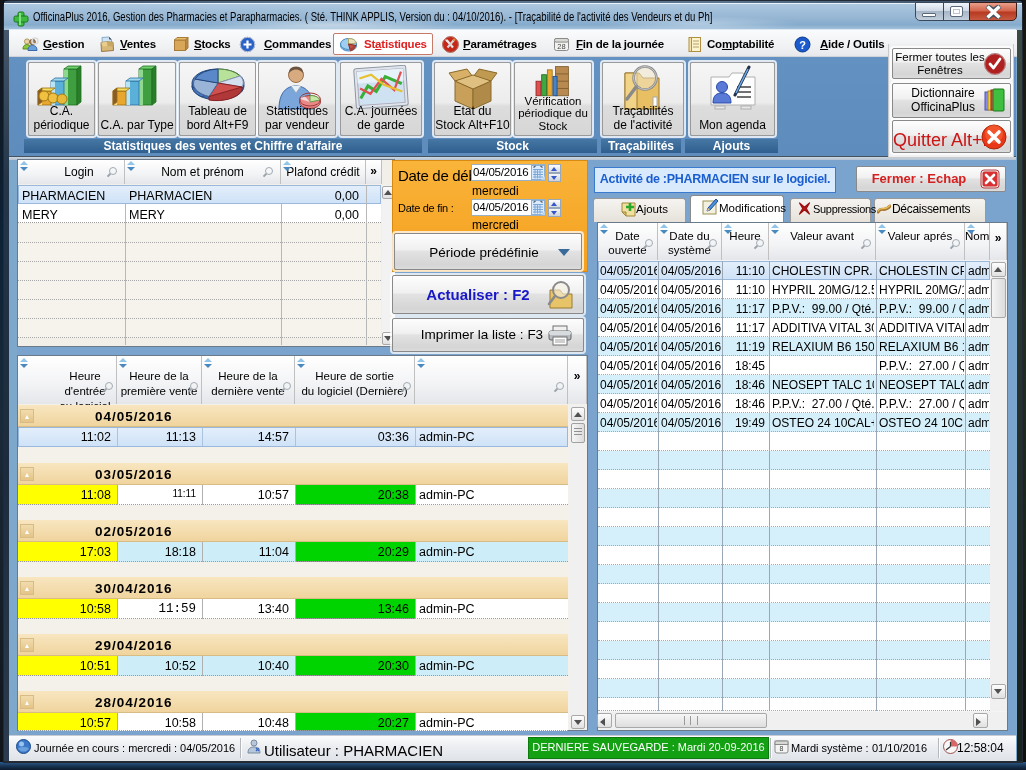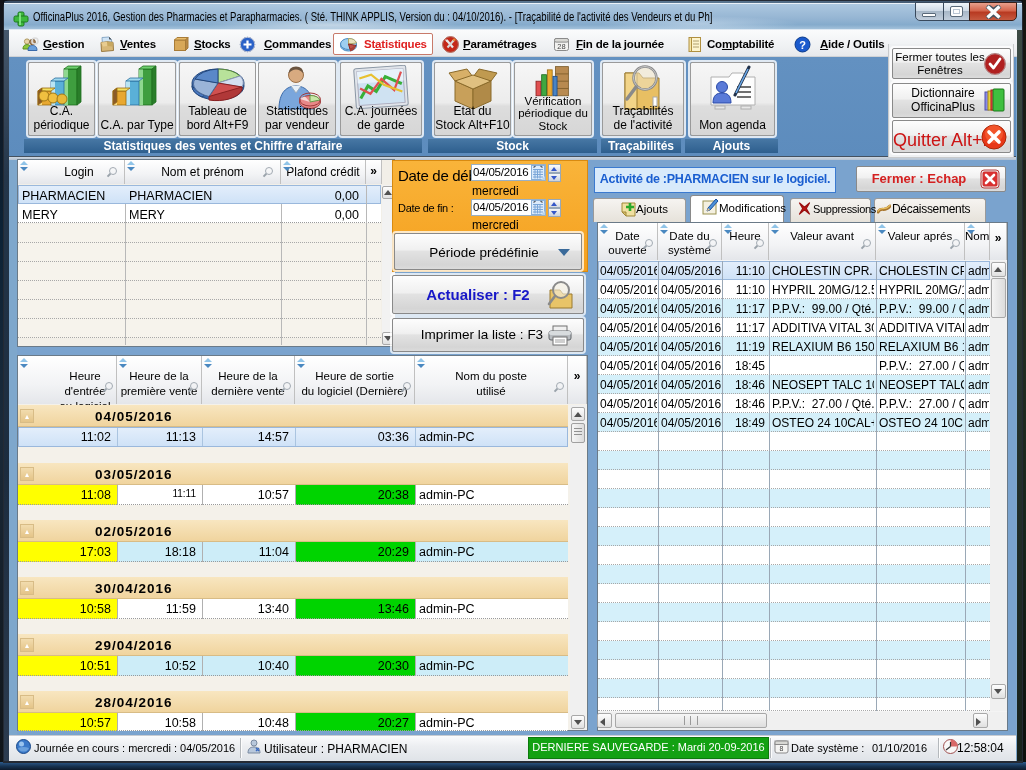--- a/index.html
+++ b/index.html
@@ -488,21 +488,21 @@
 <div class="abs rowline" style="left:598px;top:394px;width:392px;height:19px;background:#fff;"></div>
 <div class="abs" style="left:600px;top:397px;width:57px;font-size:12px;white-space:nowrap;overflow:hidden;">04/05/2016</div>
 <div class="abs" style="left:661px;top:397px;width:60px;font-size:12px;white-space:nowrap;overflow:hidden;">04/05/2016</div>
 <div class="abs" style="left:722px;top:397px;width:43px;font-size:12px;text-align:right;">18:46</div>
 <div class="abs" style="left:772px;top:397px;width:102px;font-size:12px;white-space:nowrap;overflow:hidden;">P.P.V.:&nbsp; 27.00 / Qté.:</div>
 <div class="abs" style="left:879px;top:397px;width:85px;font-size:12px;white-space:nowrap;overflow:hidden;">P.P.V.:&nbsp; 27.00 / Q</div>
 <div class="abs" style="left:968px;top:397px;width:21px;font-size:12px;white-space:nowrap;overflow:hidden;">admin</div>
 <div class="abs rowline" style="left:598px;top:413px;width:392px;height:19px;background:#d5f0fa;"></div>
 <div class="abs" style="left:600px;top:416px;width:57px;font-size:12px;white-space:nowrap;overflow:hidden;">04/05/2016</div>
 <div class="abs" style="left:661px;top:416px;width:60px;font-size:12px;white-space:nowrap;overflow:hidden;">04/05/2016</div>
-<div class="abs" style="left:722px;top:416px;width:43px;font-size:12px;text-align:right;">18:49</div>
+<div class="abs" style="left:722px;top:416px;width:43px;font-size:12px;text-align:right;">19:49</div>
 <div class="abs" style="left:772px;top:416px;width:102px;font-size:12px;white-space:nowrap;overflow:hidden;">OSTEO 24 10CAL+10</div>
 <div class="abs" style="left:879px;top:416px;width:85px;font-size:12px;white-space:nowrap;overflow:hidden;">OSTEO 24 10CP</div>
 <div class="abs" style="left:968px;top:416px;width:21px;font-size:12px;white-space:nowrap;overflow:hidden;">admin</div>
 <div class="abs rowline" style="left:598px;top:432px;width:392px;height:19px;background:#fff;"></div>
 <div class="abs rowline" style="left:598px;top:451px;width:392px;height:19px;background:#d5f0fa;"></div>
 <div class="abs rowline" style="left:598px;top:470px;width:392px;height:19px;background:#fff;"></div>
 <div class="abs rowline" style="left:598px;top:489px;width:392px;height:19px;background:#d5f0fa;"></div>
 <div class="abs rowline" style="left:598px;top:508px;width:392px;height:19px;background:#fff;"></div>
 <div class="abs rowline" style="left:598px;top:527px;width:392px;height:19px;background:#d5f0fa;"></div>
 <div class="abs rowline" style="left:598px;top:546px;width:392px;height:19px;background:#fff;"></div>
@@ -549,21 +549,20 @@
     <div style="margin-top:13px;font-size:11.5px;line-height:15px;">Heure de la<br>dernière vente</div>
     <span class="mg" style="right:3px;top:26px;"></span>
   </div>
 <div class="hcell" style="left:295px;top:356px;width:120px;height:48px;position:absolute;">
     <span class="sg" style="left:2px;top:2px;"></span>
     <div style="margin-top:13px;font-size:11.5px;line-height:15px;">Heure de sortie<br>du logiciel (Dernière)</div>
     <span class="mg" style="right:3px;top:26px;"></span>
   </div>
 <div class="hcell" style="left:415px;top:356px;width:153px;height:48px;position:absolute;">
     <span class="sg" style="left:2px;top:2px;"></span>
-    <div style="margin-top:13px;font-size:11.5px;line-height:15px;">Nom du poste<br>utilisé</div>
     <span class="mg" style="right:3px;top:26px;"></span>
   </div>
 <div class="hcell" style="left:568px;top:356px;width:19px;height:48px;position:absolute;font-size:12px;font-weight:bold;line-height:40px;">»</div>
 <div class="abs" style="left:18px;top:405px;width:550px;height:22px;background:linear-gradient(#f8e6c0,#f0d49e);border-bottom:1px solid #d8bc86;"></div>
 <div class="abs" style="left:20px;top:409px;width:14px;height:14px;background:linear-gradient(#f2dcae,#e4c488);border:1px solid #d8bc86;color:#fff;font-size:8px;text-align:center;line-height:14px;">▴</div>
 <div class="abs" style="left:95px;top:409px;font-size:13.5px;font-weight:bold;letter-spacing:1px;">04/05/2016</div>
 <div class="abs" style="left:18px;top:427px;width:550px;height:20px;background:linear-gradient(#e3eefb,#cfe2f7);border:1px solid #9ab8dc;"></div>
 <div class="abs" style="left:18px;top:430px;width:93px;font-size:12.5px;text-align:right;">11:02</div>
 <div class="abs" style="left:117px;top:430px;width:79px;font-size:12.5px;text-align:right;">11:13</div>
 <div class="abs" style="left:202px;top:430px;width:87px;font-size:12.5px;text-align:right;">14:57</div>
@@ -602,21 +601,21 @@
 <div class="abs" style="left:117px;top:542px;width:1px;height:20px;background:#b0b0b0;"></div>
 <div class="abs" style="left:202px;top:542px;width:1px;height:20px;background:#b0b0b0;"></div>
 <div class="abs" style="left:295px;top:542px;width:1px;height:20px;background:#b0b0b0;"></div>
 <div class="abs" style="left:415px;top:542px;width:1px;height:20px;background:#b0b0b0;"></div>
 <div class="abs" style="left:18px;top:577px;width:550px;height:22px;background:linear-gradient(#f8e6c0,#f0d49e);border-bottom:1px solid #d8bc86;"></div>
 <div class="abs" style="left:20px;top:581px;width:14px;height:14px;background:linear-gradient(#f2dcae,#e4c488);border:1px solid #d8bc86;color:#fff;font-size:8px;text-align:center;line-height:14px;">▴</div>
 <div class="abs" style="left:95px;top:581px;font-size:13.5px;font-weight:bold;letter-spacing:1px;">30/04/2016</div>
 <div class="abs" style="left:18px;top:599px;width:550px;height:20px;background:#ffffff;border-bottom:1px dotted #9a9a9a;"></div>
 <div class="abs" style="left:18px;top:599px;width:99px;height:20px;background:#ffff00;border-bottom:1px dotted #9a9a9a;"></div>
 <div class="abs" style="left:18px;top:602px;width:93px;font-size:12.5px;text-align:right;">10:58</div>
-<div class="abs" style="left:117px;top:602px;width:79px;font-size:12.5px;text-align:right;">11:59</div>
+<div class="abs" style="left:117px;top:602px;width:79px;font-size:12.5px;text-align:right;font-family:Liberation Mono, monospace;">11:59</div>
 <div class="abs" style="left:202px;top:602px;width:87px;font-size:12.5px;text-align:right;">13:40</div>
 <div class="abs" style="left:295px;top:599px;width:120px;height:20px;background:#00d400;border-bottom:1px dotted #9a9a9a;"></div>
 <div class="abs" style="left:295px;top:602px;width:114px;font-size:12.5px;text-align:right;">13:46</div>
 <div class="abs" style="left:419px;top:602px;font-size:12.5px;">admin-PC</div>
 <div class="abs" style="left:117px;top:599px;width:1px;height:20px;background:#b0b0b0;"></div>
 <div class="abs" style="left:202px;top:599px;width:1px;height:20px;background:#b0b0b0;"></div>
 <div class="abs" style="left:295px;top:599px;width:1px;height:20px;background:#b0b0b0;"></div>
 <div class="abs" style="left:415px;top:599px;width:1px;height:20px;background:#b0b0b0;"></div>
 <div class="abs" style="left:18px;top:634px;width:550px;height:22px;background:linear-gradient(#f8e6c0,#f0d49e);border-bottom:1px solid #d8bc86;"></div>
 <div class="abs" style="left:20px;top:638px;width:14px;height:14px;background:linear-gradient(#f2dcae,#e4c488);border:1px solid #d8bc86;color:#fff;font-size:8px;text-align:center;line-height:14px;">▴</div>
@@ -664,28 +663,28 @@
     <circle cx="7.5" cy="7.5" r="7" fill="#3a78c8" stroke="#1a4a8a"></circle>
     <circle cx="5.5" cy="5" r="2.5" fill="#9ac4ee"></circle>
     <path d="M2 9 a6 6 0 0 0 11 0 a8 3 0 0 0 -11 0" fill="#6aa0dc"></path>
   </svg>
 <div class="abs" style="left:34px;top:742px;font-size:11px;">Journée en cours : mercredi : 04/05/2016</div>
 <svg class="abs" style="left:247px;top:739px" width="14" height="15" viewBox="0 0 14 15">
     <circle cx="7" cy="4" r="3" fill="#b8c8dc" stroke="#7a8aa0"></circle>
     <path d="M1 14 C1 9 4 8 7 8 C10 8 13 9 13 14 Z" fill="#b8c8dc" stroke="#7a8aa0"></path>
     <path d="M9 9 l3 3 M12 9 l-3 3" stroke="#3a6ac0" stroke-width="1.4"></path>
   </svg>
-<div class="abs" style="left:264px;top:742px;font-size:12px;">Utilisateur : PHARMACIEN</div>
+<div class="abs" style="left:264px;top:742px;font-size:15px;">Utilisateur : PHARMACIEN</div>
 <div class="abs" style="left:528px;top:737px;width:241px;height:22px;background:#13a113;border:1px solid #0d7a0d;"></div>
 <div class="abs" style="left:528px;top:741px;width:241px;font-size:11px;color:#fff;text-align:center;white-space:nowrap;">DERNIERE SAUVEGARDE : Mardi 20-09-2016</div>
 <svg class="abs" style="left:774px;top:739px" width="15" height="15" viewBox="0 0 15 15">
     <rect x="1" y="2" width="13" height="12" rx="2" fill="#f4f4f2" stroke="#8a8a8a"></rect>
     <rect x="1" y="2" width="13" height="3.5" fill="#d8d8d4" stroke="#8a8a8a"></rect>
     <text x="7.5" y="12" font-size="7" text-anchor="middle" fill="#444" font-family="Liberation Sans">8</text>
   </svg>
-<div class="abs" style="left:791px;top:742px;font-size:11px;">Date système :</div>
+<div class="abs" style="left:791px;top:742px;font-size:11px;">Mardi système :</div>
 <div class="abs" style="left:872px;top:742px;font-size:11px;">01/10/2016</div>
 <svg class="abs" style="left:943px;top:739px" width="15" height="15" viewBox="0 0 15 15">
     <circle cx="7.5" cy="7.5" r="7" fill="#f8f8f8" stroke="#a05050"></circle>
     <path d="M7.5 7.5 L7.5 0.5 A7 7 0 0 1 14.5 7.5 Z" fill="#d86868"></path>
     <path d="M7.5 7.5 L3 11" stroke="#333" stroke-width="1.2"></path>
     <path d="M7.5 7.5 L7.5 3" stroke="#333" stroke-width="1.2"></path>
   </svg>
 <div class="abs" style="left:957px;top:741px;font-size:12px;">12:58:04</div>
 </body></html>

